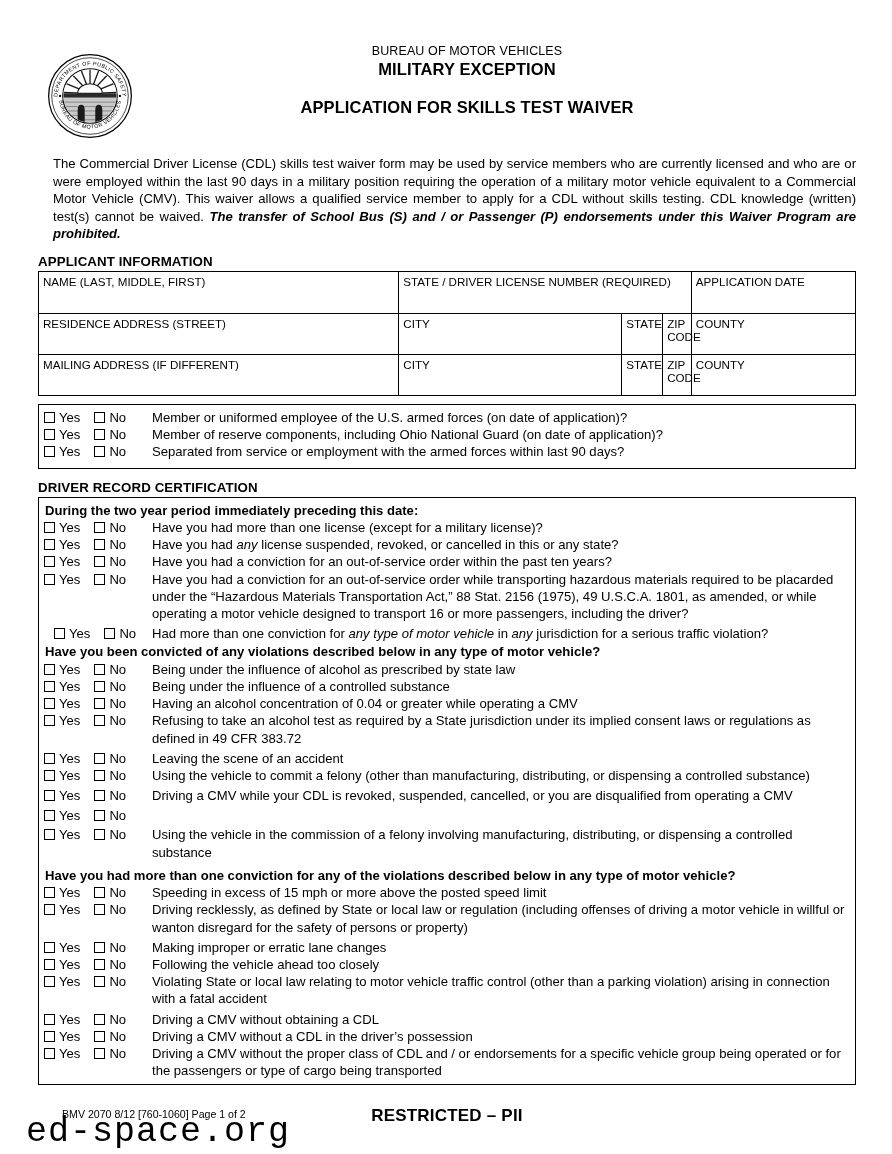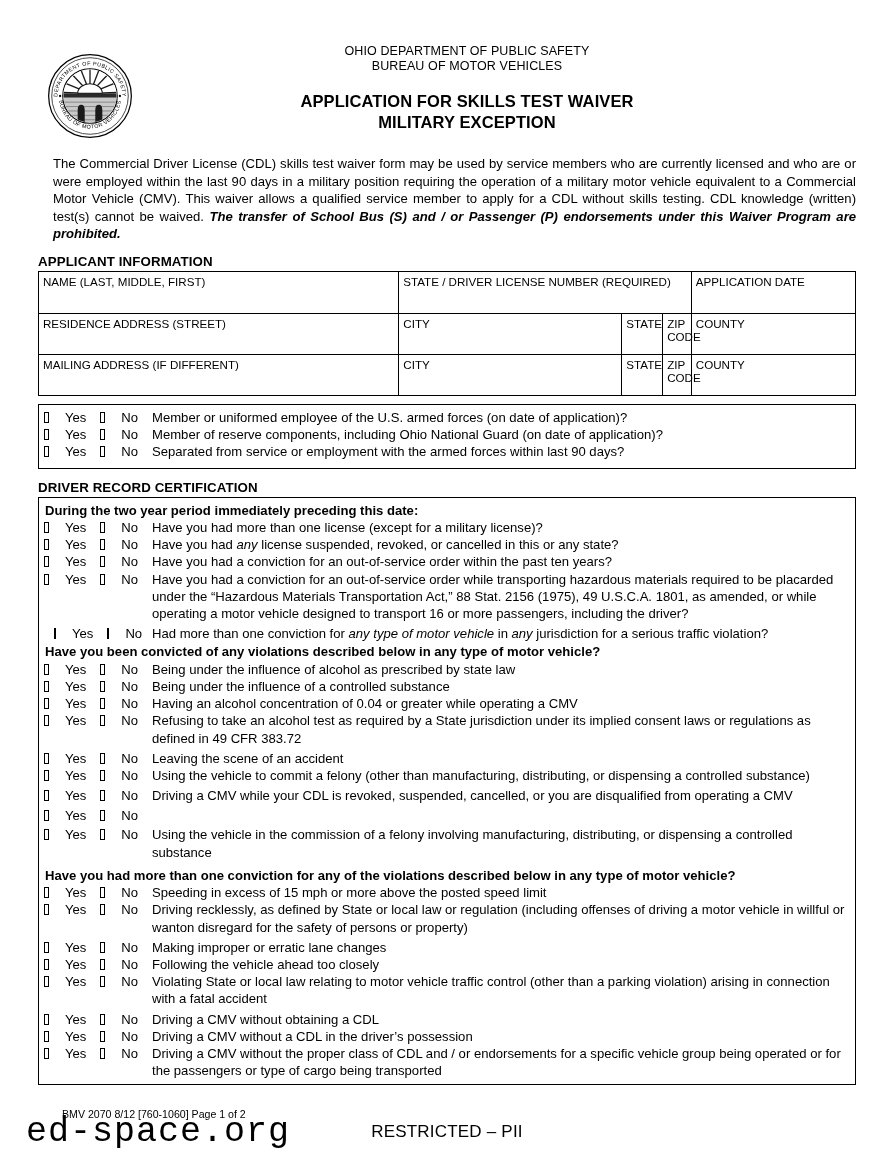--- a/index.html
+++ b/index.html
@@ -117,21 +117,21 @@
   .cb {
     display: inline-block;
     width: 11px;
     height: 11px;
     border: 1.4px solid #000000;
     box-sizing: border-box;
     margin-top: 2px;
     background: #ffffff;
   }
   .cblabel {
-    margin-left: 16px;
+    margin-left: 4px;
     margin-right: 14px;
     font-size: 13.1px;
     line-height: 15px;
   }
   .qtext { flex: 1 1 auto; }
   .qtext i { font-style: italic; }
 
   .grouphead {
     font-size: 13.1px;
     font-weight: bold;
@@ -151,25 +151,25 @@
   .footer-left {
     position: absolute;
     left: 8px;
     top: 2px;
     font-size: 10.6px;
     margin-left: 16px;
   }
   .footer-center {
     position: absolute;
     left: 0;
-    top: 16px;
+    top: 0;
     width: 100%;
     text-align: center;
     font-size: 17px;
-    font-weight: normal;
+    font-weight: bold;
     letter-spacing: .2px;
   }
   .watermark {
     position: absolute;
     left: 26px;
     top: 1112px;
     font-family: "Liberation Mono", monospace;
     font-size: 35px;
     color: #000000;
     letter-spacing: 1px;
@@ -225,24 +225,23 @@
           <circle cx="84" cy="50" r="1.3" fill="#000000"></circle>
           <text font-size="6.1" font-family="'Liberation Sans',sans-serif" letter-spacing="0.5" fill="#000000">
             <textPath href="#arcTop" startOffset="50%" text-anchor="middle">DEPARTMENT OF PUBLIC SAFETY</textPath>
           </text>
           <text font-size="6.1" font-family="'Liberation Sans',sans-serif" letter-spacing="0.5" fill="#000000">
             <textPath href="#arcBot" startOffset="50%" text-anchor="middle">BUREAU OF MOTOR VEHICLES</textPath>
           </text>
         </svg>
       </div>
       <div class="header-text">
-        <div class="agency-line">OHIO DEPARTMENT OF PUBLIC SAFETY</div>
         <div class="agency-line">BUREAU OF MOTOR VEHICLES</div>
+        <div class="form-title" style="margin-top:0">MILITARY EXCEPTION</div>
         <div class="form-title">APPLICATION FOR SKILLS TEST WAIVER</div>
-        <div class="form-title" style="margin-top:0">MILITARY EXCEPTION</div>
       </div>
     </div>
 
     <div class="intro"><span>The Commercial Driver License (CDL) skills test waiver form may be used by service members who are currently licensed and who are or were employed within the last 90 days in a military position requiring the operation of a military motor vehicle equivalent to a Commercial Motor Vehicle (CMV). This waiver allows a qualified service member to apply for a CDL without skills testing. CDL knowledge (written) test(s) cannot be waived. </span><b>The transfer of School Bus (S) and / or Passenger (P) endorsements under this Waiver Program are prohibited.</b></div>
 
     <div class="section-head">APPLICANT INFORMATION</div>
     <table class="applicant">
       <colgroup>
         <col style="width:44.1%">
           <col style="width:27.3%">

